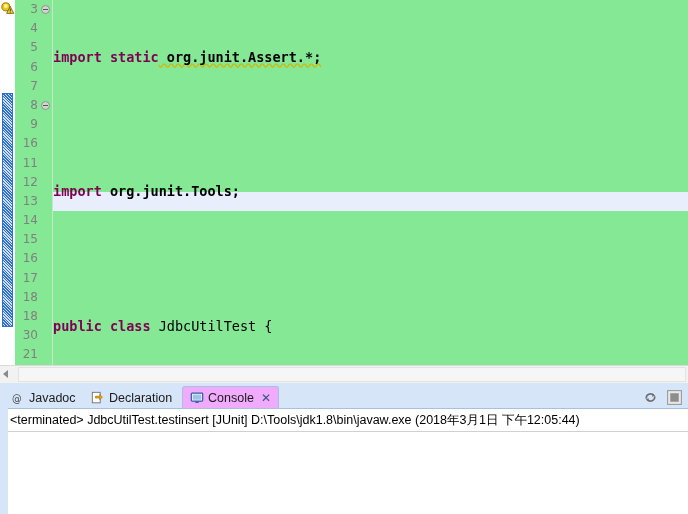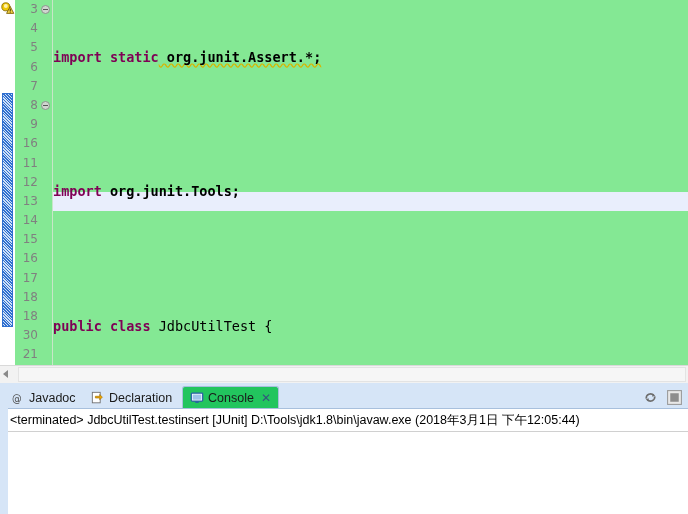--- a/index.html
+++ b/index.html
@@ -202,21 +202,21 @@
     gap: 4px;
     padding: 0 7px;
     font-family: "Liberation Sans", sans-serif;
     font-size: 12.5px;
     color: #1a1a1a;
     box-sizing: border-box;
     white-space: nowrap;
   }
   .tab.inactive { background: transparent; }
   .tab.active {
-    background: #22c55e;
+    background: #f0abfc;
     border: 1px solid #a8c0dd;
     border-bottom: none;
     border-radius: 3px 3px 0 0;
     top: 1px;
     height: 23px;
   }
   .tab-icon {
     width: 14px; height: 14px;
     display: inline-block;
     flex: 0 0 auto;

